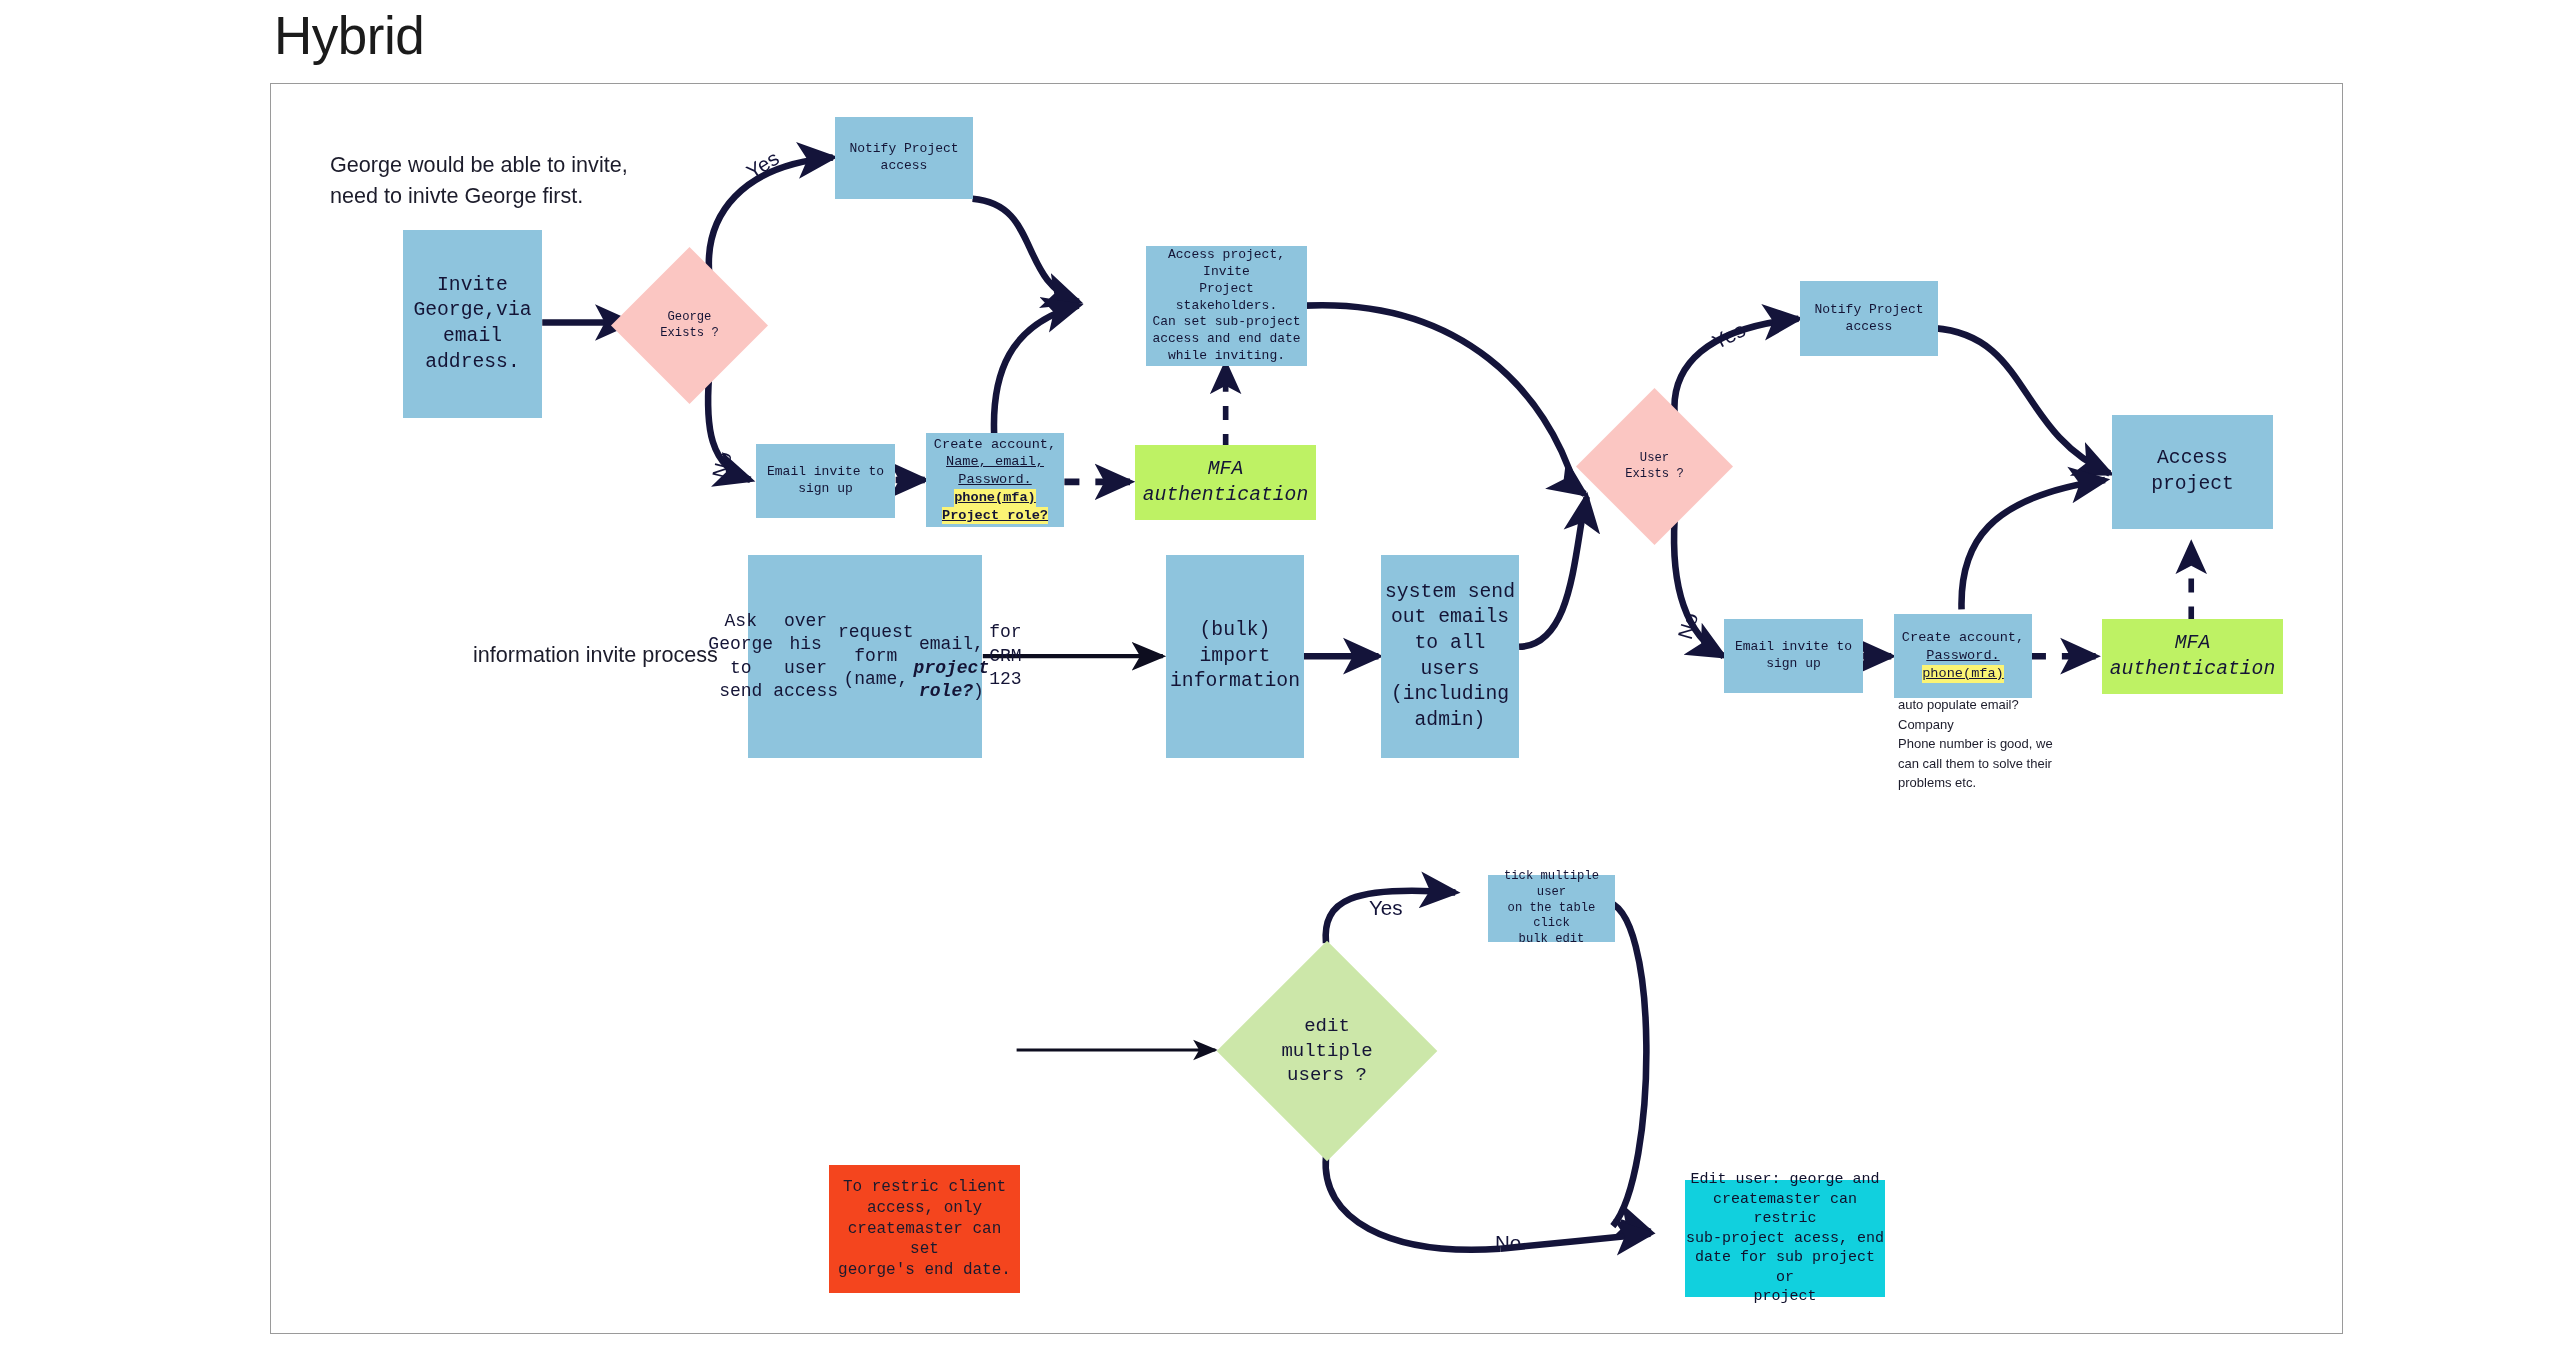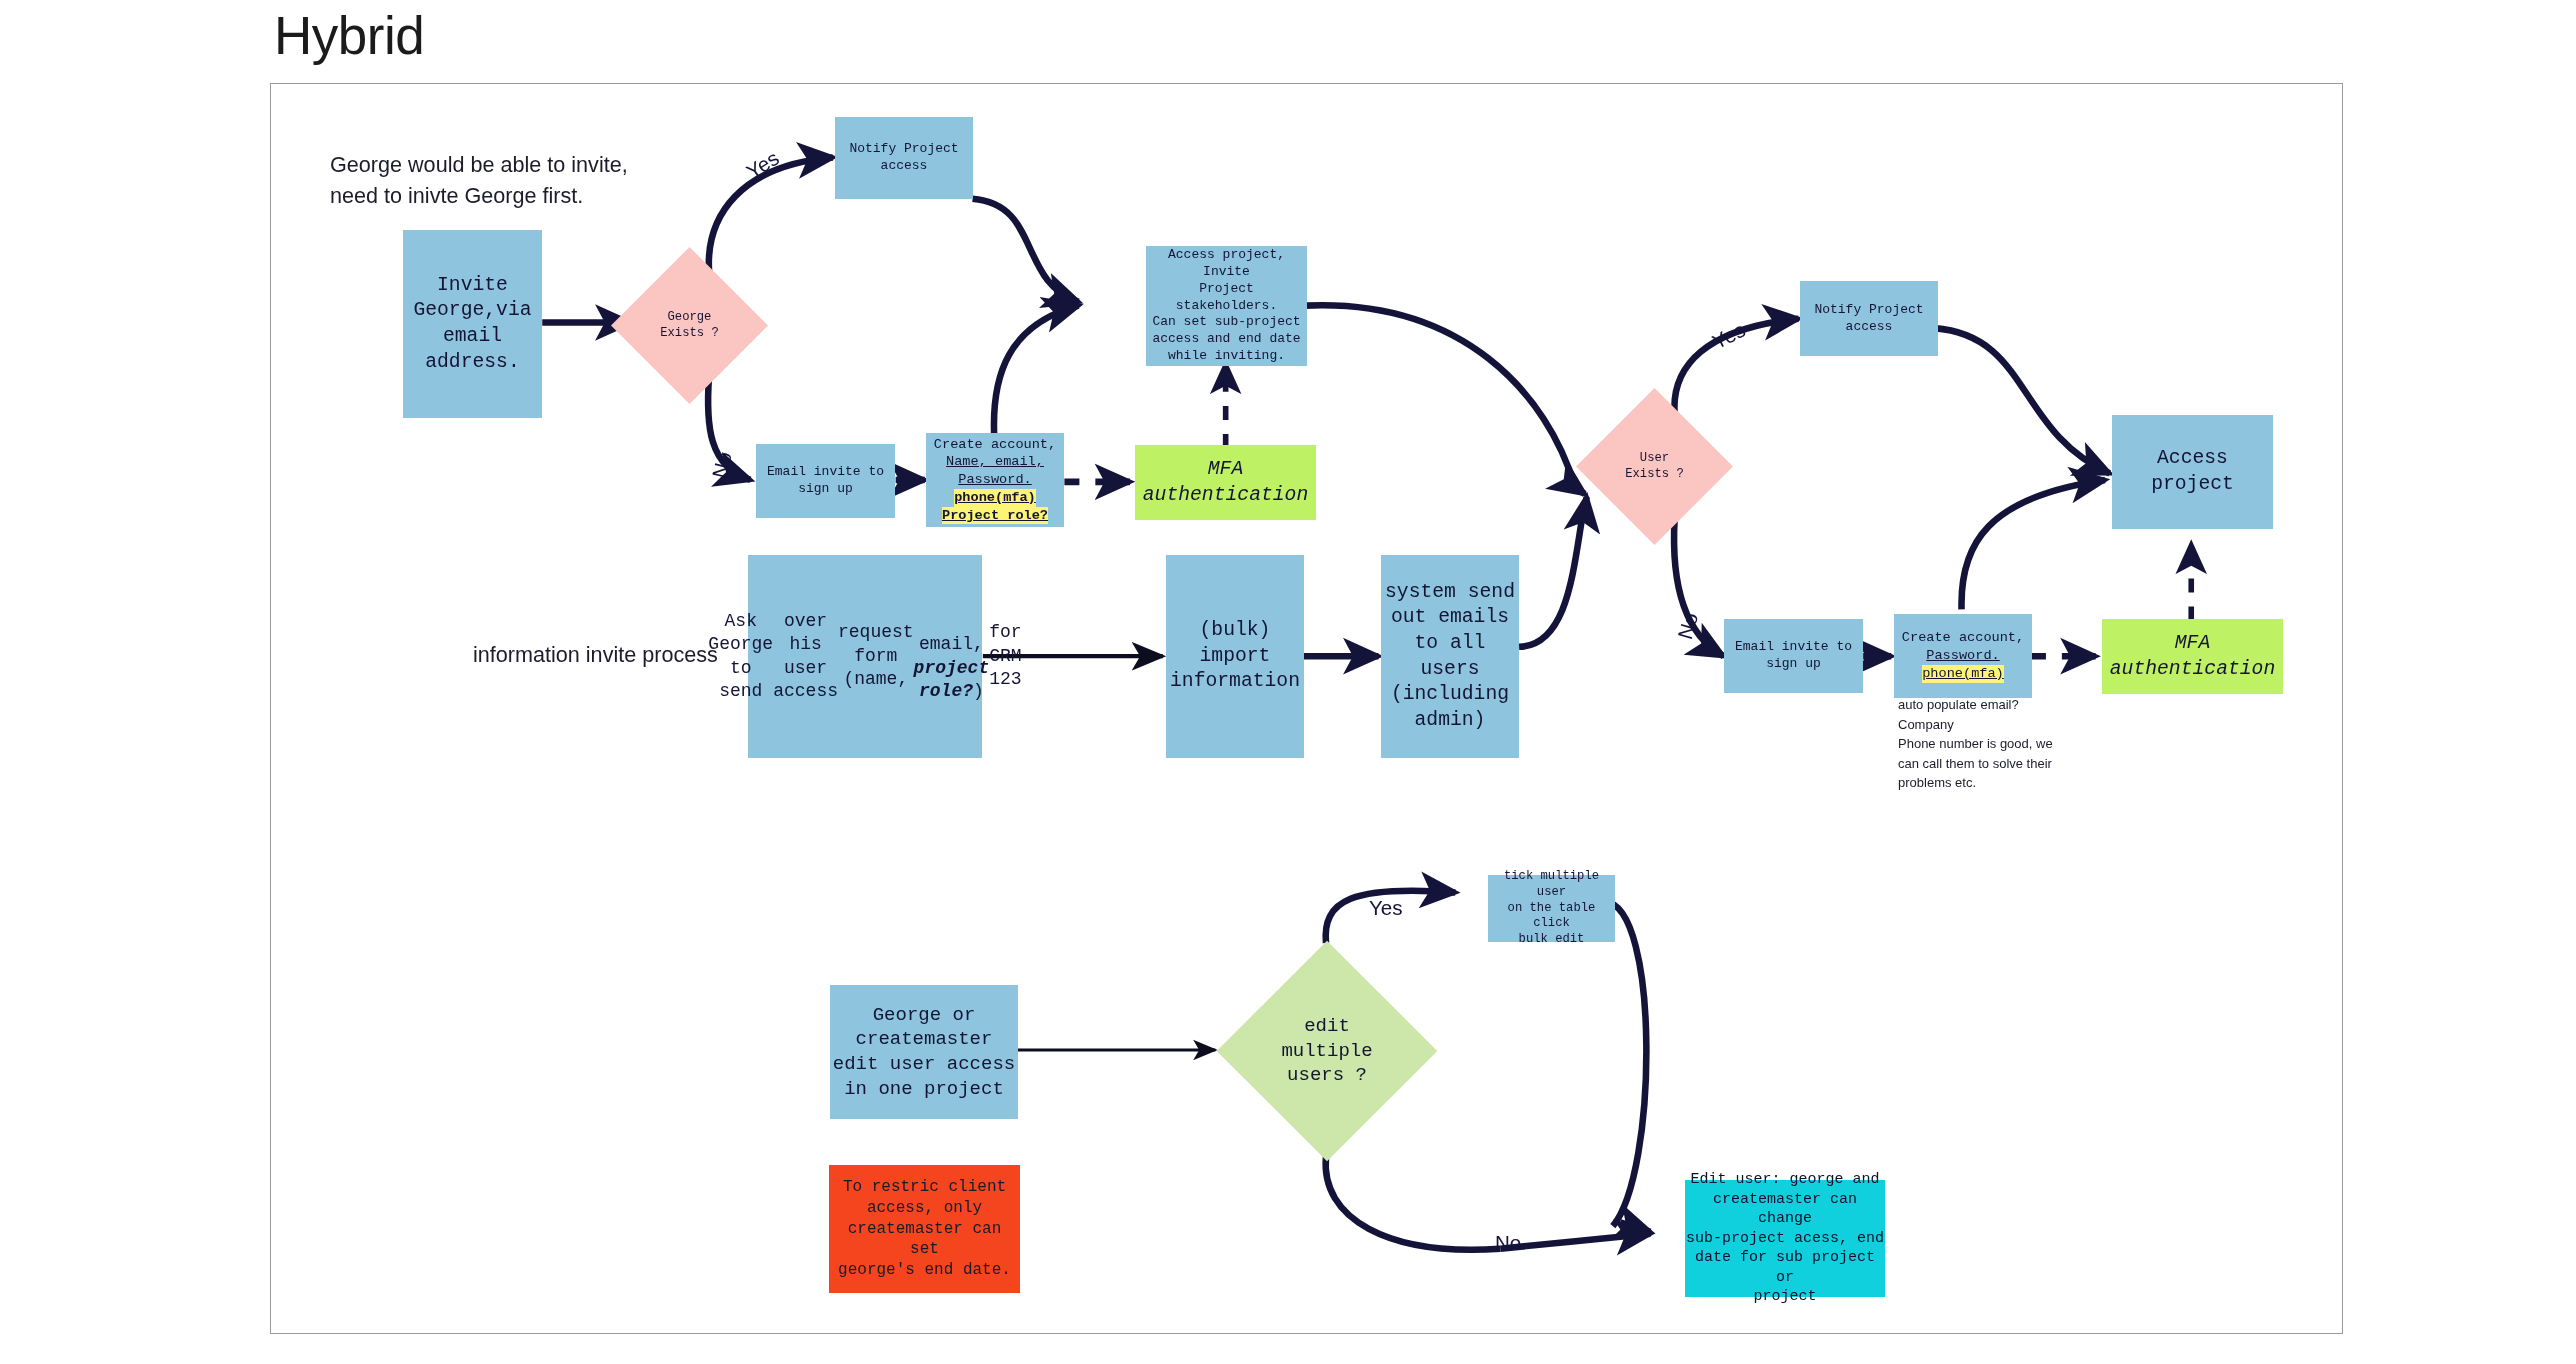--- a/index.html
+++ b/index.html
@@ -219,43 +219,39 @@
     <div>Create account,</div>
     <div class="u">Password.</div>
     <div class="hl u">phone(mfa)</div>
   </div>
 
   <div class="node yellow" style="left:2102px;top:619px;width:181px;height:75px;font-size:19.7px;">MFA
 authentication</div>
 
   <div class="node blue" style="left:2112px;top:415px;width:161px;height:114px;font-size:19.7px;">Access project</div>
 
-  <div class="node blue" style="left:830px;top:985px;width:188px;height:134px;font-size:19px;">George or
-createmaster
-edit user access
-in one project</div>
 
   <div class="diamond greend" style="left:1249px;top:973px;width:156px;height:156px;">
     <div class="dshape"></div>
     <div class="dtext" style="font-size:19px;">edit
 multiple
 users ?</div>
   </div>
 
   <div class="node blue" style="left:1488px;top:875px;width:127px;height:67px;font-size:12.2px;">tick multiple user
 on the table click
 bulk edit</div>
 
   <div class="node red" style="left:829px;top:1165px;width:191px;height:128px;font-size:16px;">To restric client
 access, only
 createmaster can set
 george's end date.</div>
 
   <div class="node cyan" style="left:1685px;top:1180px;width:200px;height:117px;font-size:15px;">Edit user: george and
-createmaster can change
+createmaster can restric
 sub-project acess, end
 date for sub project or
 project</div>
 
   <div class="elabel" style="left:746px;top:153px;font-size:20.6px;transform:rotate(-32deg);">Yes</div>
 
   <div class="elabel" style="left:709px;top:453px;font-size:20.6px;transform:rotate(-76deg);">No</div>
 
   <div class="elabel" style="left:1712px;top:324px;font-size:20.6px;transform:rotate(-27deg);">Yes</div>
 

